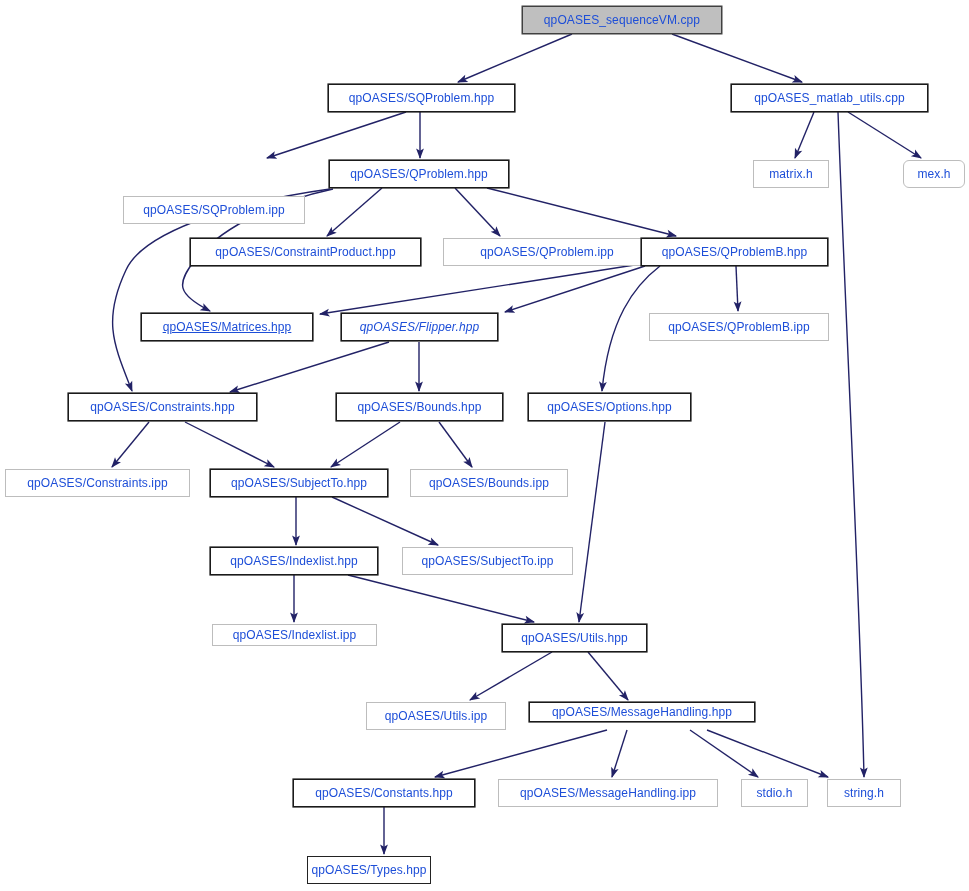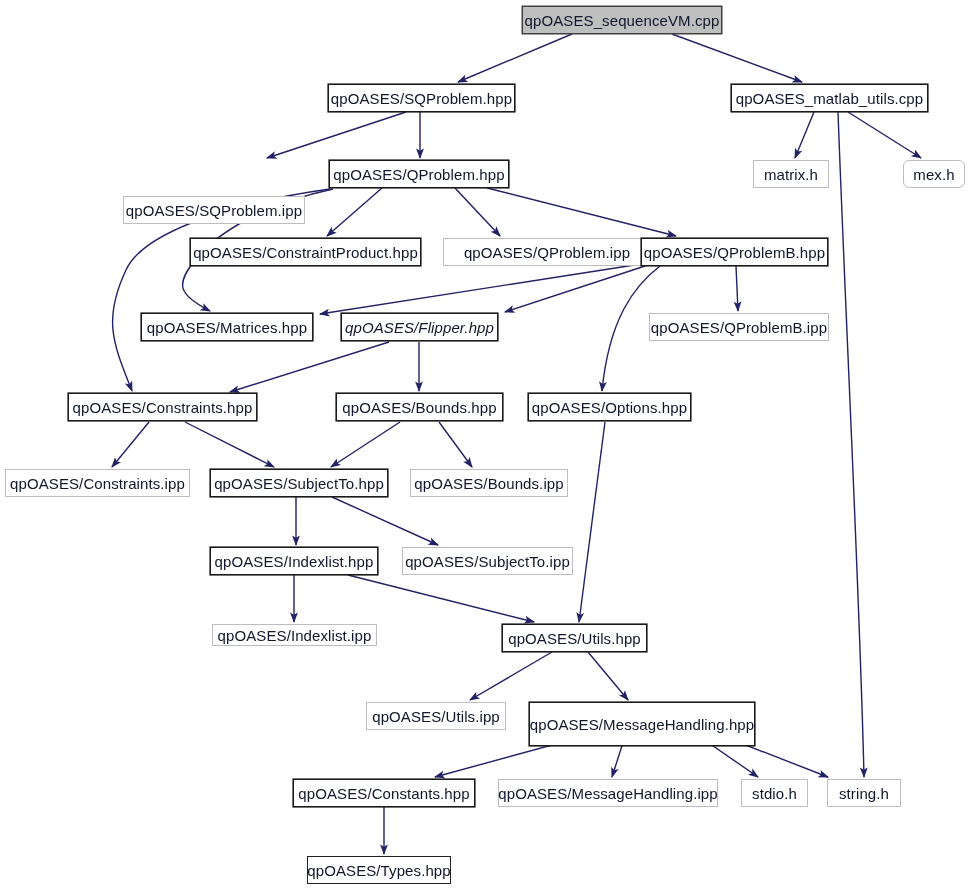--- a/index.html
+++ b/index.html
@@ -31,22 +31,22 @@
     height: 891px;
   }
   .node {
     position: absolute;
     box-sizing: border-box;
     display: flex;
     align-items: center;
     justify-content: center;
     white-space: nowrap;
     background: #ffffff;
-    color: #0f172a;
-    font-size: 15px;
+    color: #1d4ed8;
+    font-size: 12px;
     line-height: 1;
     letter-spacing: 0.1px;
   }
   
   .node.root {
     background: #bfbfbf;
     border: 1px solid #404040;
     box-shadow: 0 0 0 0.5px #404040;
   }
   
@@ -116,35 +116,35 @@
       <div class="node root" title="qpOASES_sequenceVM.cpp" style="left: 522px; top: 6px; width: 200px; height: 28px;">qpOASES_sequenceVM.cpp</div>
       <div class="node solid" title="qpOASES/SQProblem.hpp" style="left: 328px; top: 84px; width: 187px; height: 28px;">qpOASES/SQProblem.hpp</div>
       <div class="node solid" title="qpOASES_matlab_utils.cpp" style="left: 731px; top: 84px; width: 197px; height: 28px;">qpOASES_matlab_utils.cpp</div>
       <div class="node light" title="qpOASES/SQProblem.ipp" style="left: 123px; top: 160px; width: 182px; height: 28px; margin-top: 36px;">qpOASES/SQProblem.ipp</div>
       <div class="node solid" title="qpOASES/QProblem.hpp" style="left: 329px; top: 160px; width: 180px; height: 28px;">qpOASES/QProblem.hpp</div>
       <div class="node light" title="matrix.h" style="left: 753px; top: 160px; width: 76px; height: 28px;">matrix.h</div>
       <div class="node light" title="mex.h" style="left: 903px; top: 160px; width: 62px; height: 28px; border-radius: 6px;">mex.h</div>
       <div class="node solid" title="qpOASES/ConstraintProduct.hpp" style="left: 190px; top: 238px; width: 231px; height: 28px;">qpOASES/ConstraintProduct.hpp</div>
       <div class="node light" title="qpOASES/QProblem.ipp" style="left: 443px; top: 238px; width: 208px; height: 28px;">qpOASES/QProblem.ipp</div>
       <div class="node solid" title="qpOASES/QProblemB.hpp" style="left: 641px; top: 238px; width: 187px; height: 28px;">qpOASES/QProblemB.hpp</div>
-      <div class="node solid" title="qpOASES/Matrices.hpp" style="left: 141px; top: 313px; width: 172px; height: 28px;">qpOASES/Matrices.hpp</div>
+      <div class="node solid" title="qpOASES/Matrices.hpp" style="left: 141px; top: 313px; width: 172px; height: 28px; text-decoration: underline;">qpOASES/Matrices.hpp</div>
       <div class="node solid" title="qpOASES/Flipper.hpp" style="left: 341px; top: 313px; width: 157px; height: 28px; font-style: italic;">qpOASES/Flipper.hpp</div>
       <div class="node light" title="qpOASES/QProblemB.ipp" style="left: 649px; top: 313px; width: 180px; height: 28px;">qpOASES/QProblemB.ipp</div>
       <div class="node solid" title="qpOASES/Constraints.hpp" style="left: 68px; top: 393px; width: 189px; height: 28px;">qpOASES/Constraints.hpp</div>
       <div class="node solid" title="qpOASES/Bounds.hpp" style="left: 336px; top: 393px; width: 167px; height: 28px;">qpOASES/Bounds.hpp</div>
       <div class="node solid" title="qpOASES/Options.hpp" style="left: 528px; top: 393px; width: 163px; height: 28px;">qpOASES/Options.hpp</div>
       <div class="node light" title="qpOASES/Constraints.ipp" style="left: 5px; top: 469px; width: 185px; height: 28px;">qpOASES/Constraints.ipp</div>
       <div class="node solid" title="qpOASES/SubjectTo.hpp" style="left: 210px; top: 469px; width: 178px; height: 28px;">qpOASES/SubjectTo.hpp</div>
       <div class="node light" title="qpOASES/Bounds.ipp" style="left: 410px; top: 469px; width: 158px; height: 28px;">qpOASES/Bounds.ipp</div>
       <div class="node solid" title="qpOASES/Indexlist.hpp" style="left: 210px; top: 547px; width: 168px; height: 28px;">qpOASES/Indexlist.hpp</div>
       <div class="node light" title="qpOASES/SubjectTo.ipp" style="left: 402px; top: 547px; width: 171px; height: 28px;">qpOASES/SubjectTo.ipp</div>
       <div class="node light" title="qpOASES/Indexlist.ipp" style="left: 212px; top: 624px; width: 165px; height: 22px;">qpOASES/Indexlist.ipp</div>
       <div class="node solid" title="qpOASES/Utils.hpp" style="left: 502px; top: 624px; width: 145px; height: 28px;">qpOASES/Utils.hpp</div>
       <div class="node light" title="qpOASES/Utils.ipp" style="left: 366px; top: 702px; width: 140px; height: 28px;">qpOASES/Utils.ipp</div>
-      <div class="node solid" title="qpOASES/MessageHandling.hpp" style="left: 529px; top: 702px; width: 226px; height: 44px;">qpOASES/MessageHandling.hpp</div>
+      <div class="node solid" title="qpOASES/MessageHandling.hpp" style="left: 529px; top: 702px; width: 226px; height: 20px;">qpOASES/MessageHandling.hpp</div>
       <div class="node solid" title="qpOASES/Constants.hpp" style="left: 293px; top: 779px; width: 182px; height: 28px;">qpOASES/Constants.hpp</div>
       <div class="node light" title="qpOASES/MessageHandling.ipp" style="left: 498px; top: 779px; width: 220px; height: 28px;">qpOASES/MessageHandling.ipp</div>
       <div class="node light" title="stdio.h" style="left: 741px; top: 779px; width: 67px; height: 28px;">stdio.h</div>
       <div class="node light" title="string.h" style="left: 827px; top: 779px; width: 74px; height: 28px;">string.h</div>
-      <div class="node thin" title="qpOASES/Types.hpp" style="left: 307px; top: 856px; width: 144px; height: 28px;">qpOASES/Types.hpp</div>
+      <div class="node thin" title="qpOASES/Types.hpp" style="left: 307px; top: 856px; width: 124px; height: 28px;">qpOASES/Types.hpp</div>
     </div>
 
 </div>
 
 </body></html>

